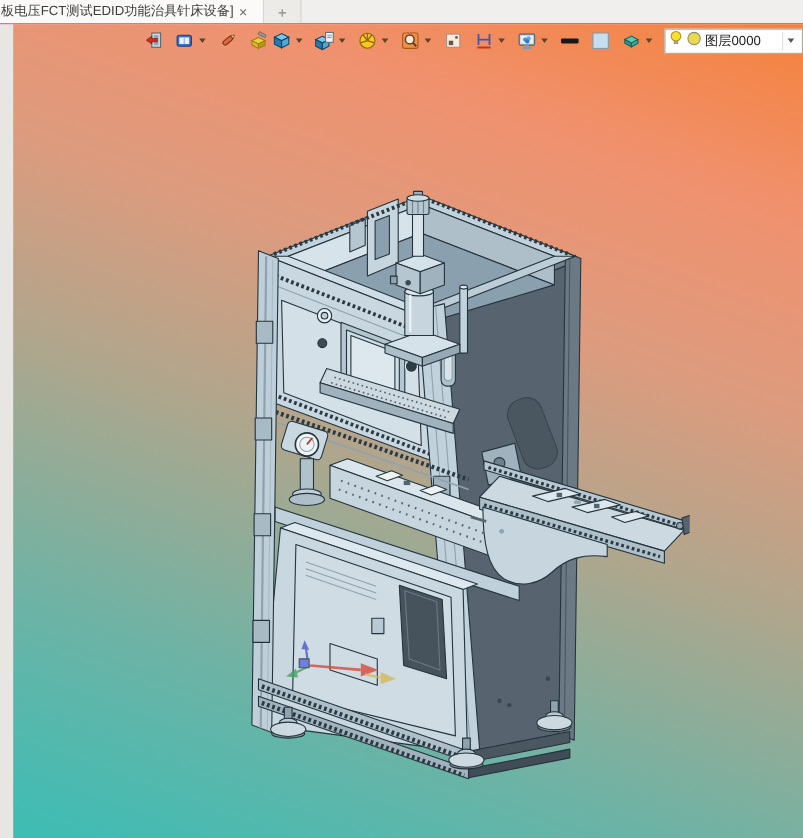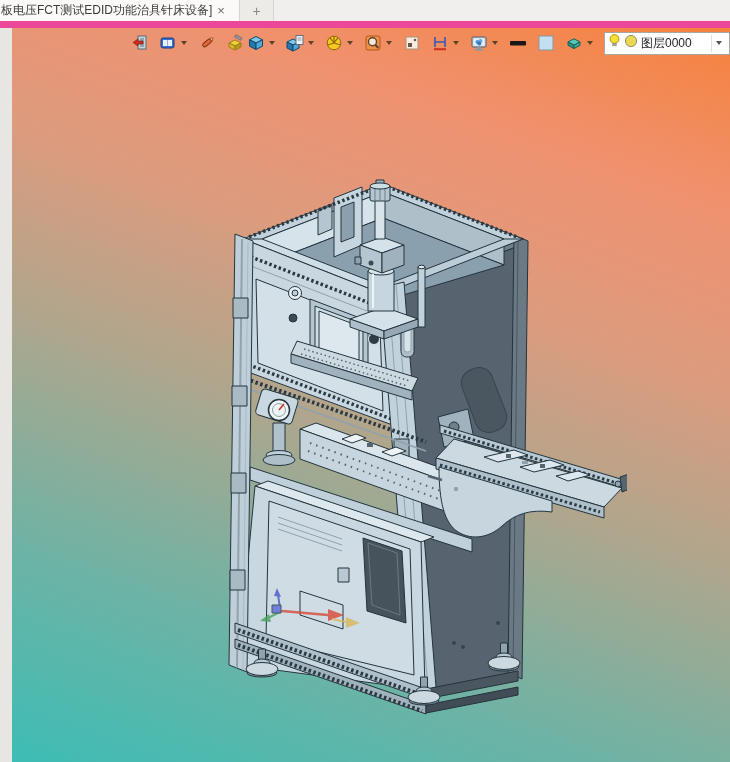--- a/index.html
+++ b/index.html
@@ -1,21 +1,21 @@
 <!DOCTYPE html>
 <html><head>
 <meta charset="utf-8">
 <style>
   html,body{margin:0;padding:0;width:730px;height:762px;overflow:hidden;
     font-family:"Liberation Sans","DejaVu Sans",sans-serif;}
   .app{position:relative;width:730px;height:762px;background:#e8e6e3;}
 
   
   .tabbar{height:21px;background:#f1efed;display:flex;align-items:stretch;
-    border-bottom:7px solid #ec4899;}
+    border-bottom:1px solid #ec4899;}
   .tab{display:flex;align-items:center;background:#fbfaf9;border-right:1px solid #d8d4d0;
     padding:0 5px 0 1px;max-width:233px;min-width:233px;overflow:hidden;}
   .tab-title{font-size:12px;color:#3c3c3c;white-space:nowrap;overflow:hidden;}
   .tab-close{font-size:13px;color:#6a6a6a;margin-left:5px;line-height:1;cursor:default;}
   .newtab{width:33px;background:#edebe8;border-right:1px solid #d8d4d0;display:flex;
     align-items:center;justify-content:center;color:#8a8a8a;font-size:14px;}
 
   
   .viewport{position:relative;width:730px;height:740px;
     background:linear-gradient(200deg,#f5813a 0%,#f0916e 18%,#dd9b7e 36%,

